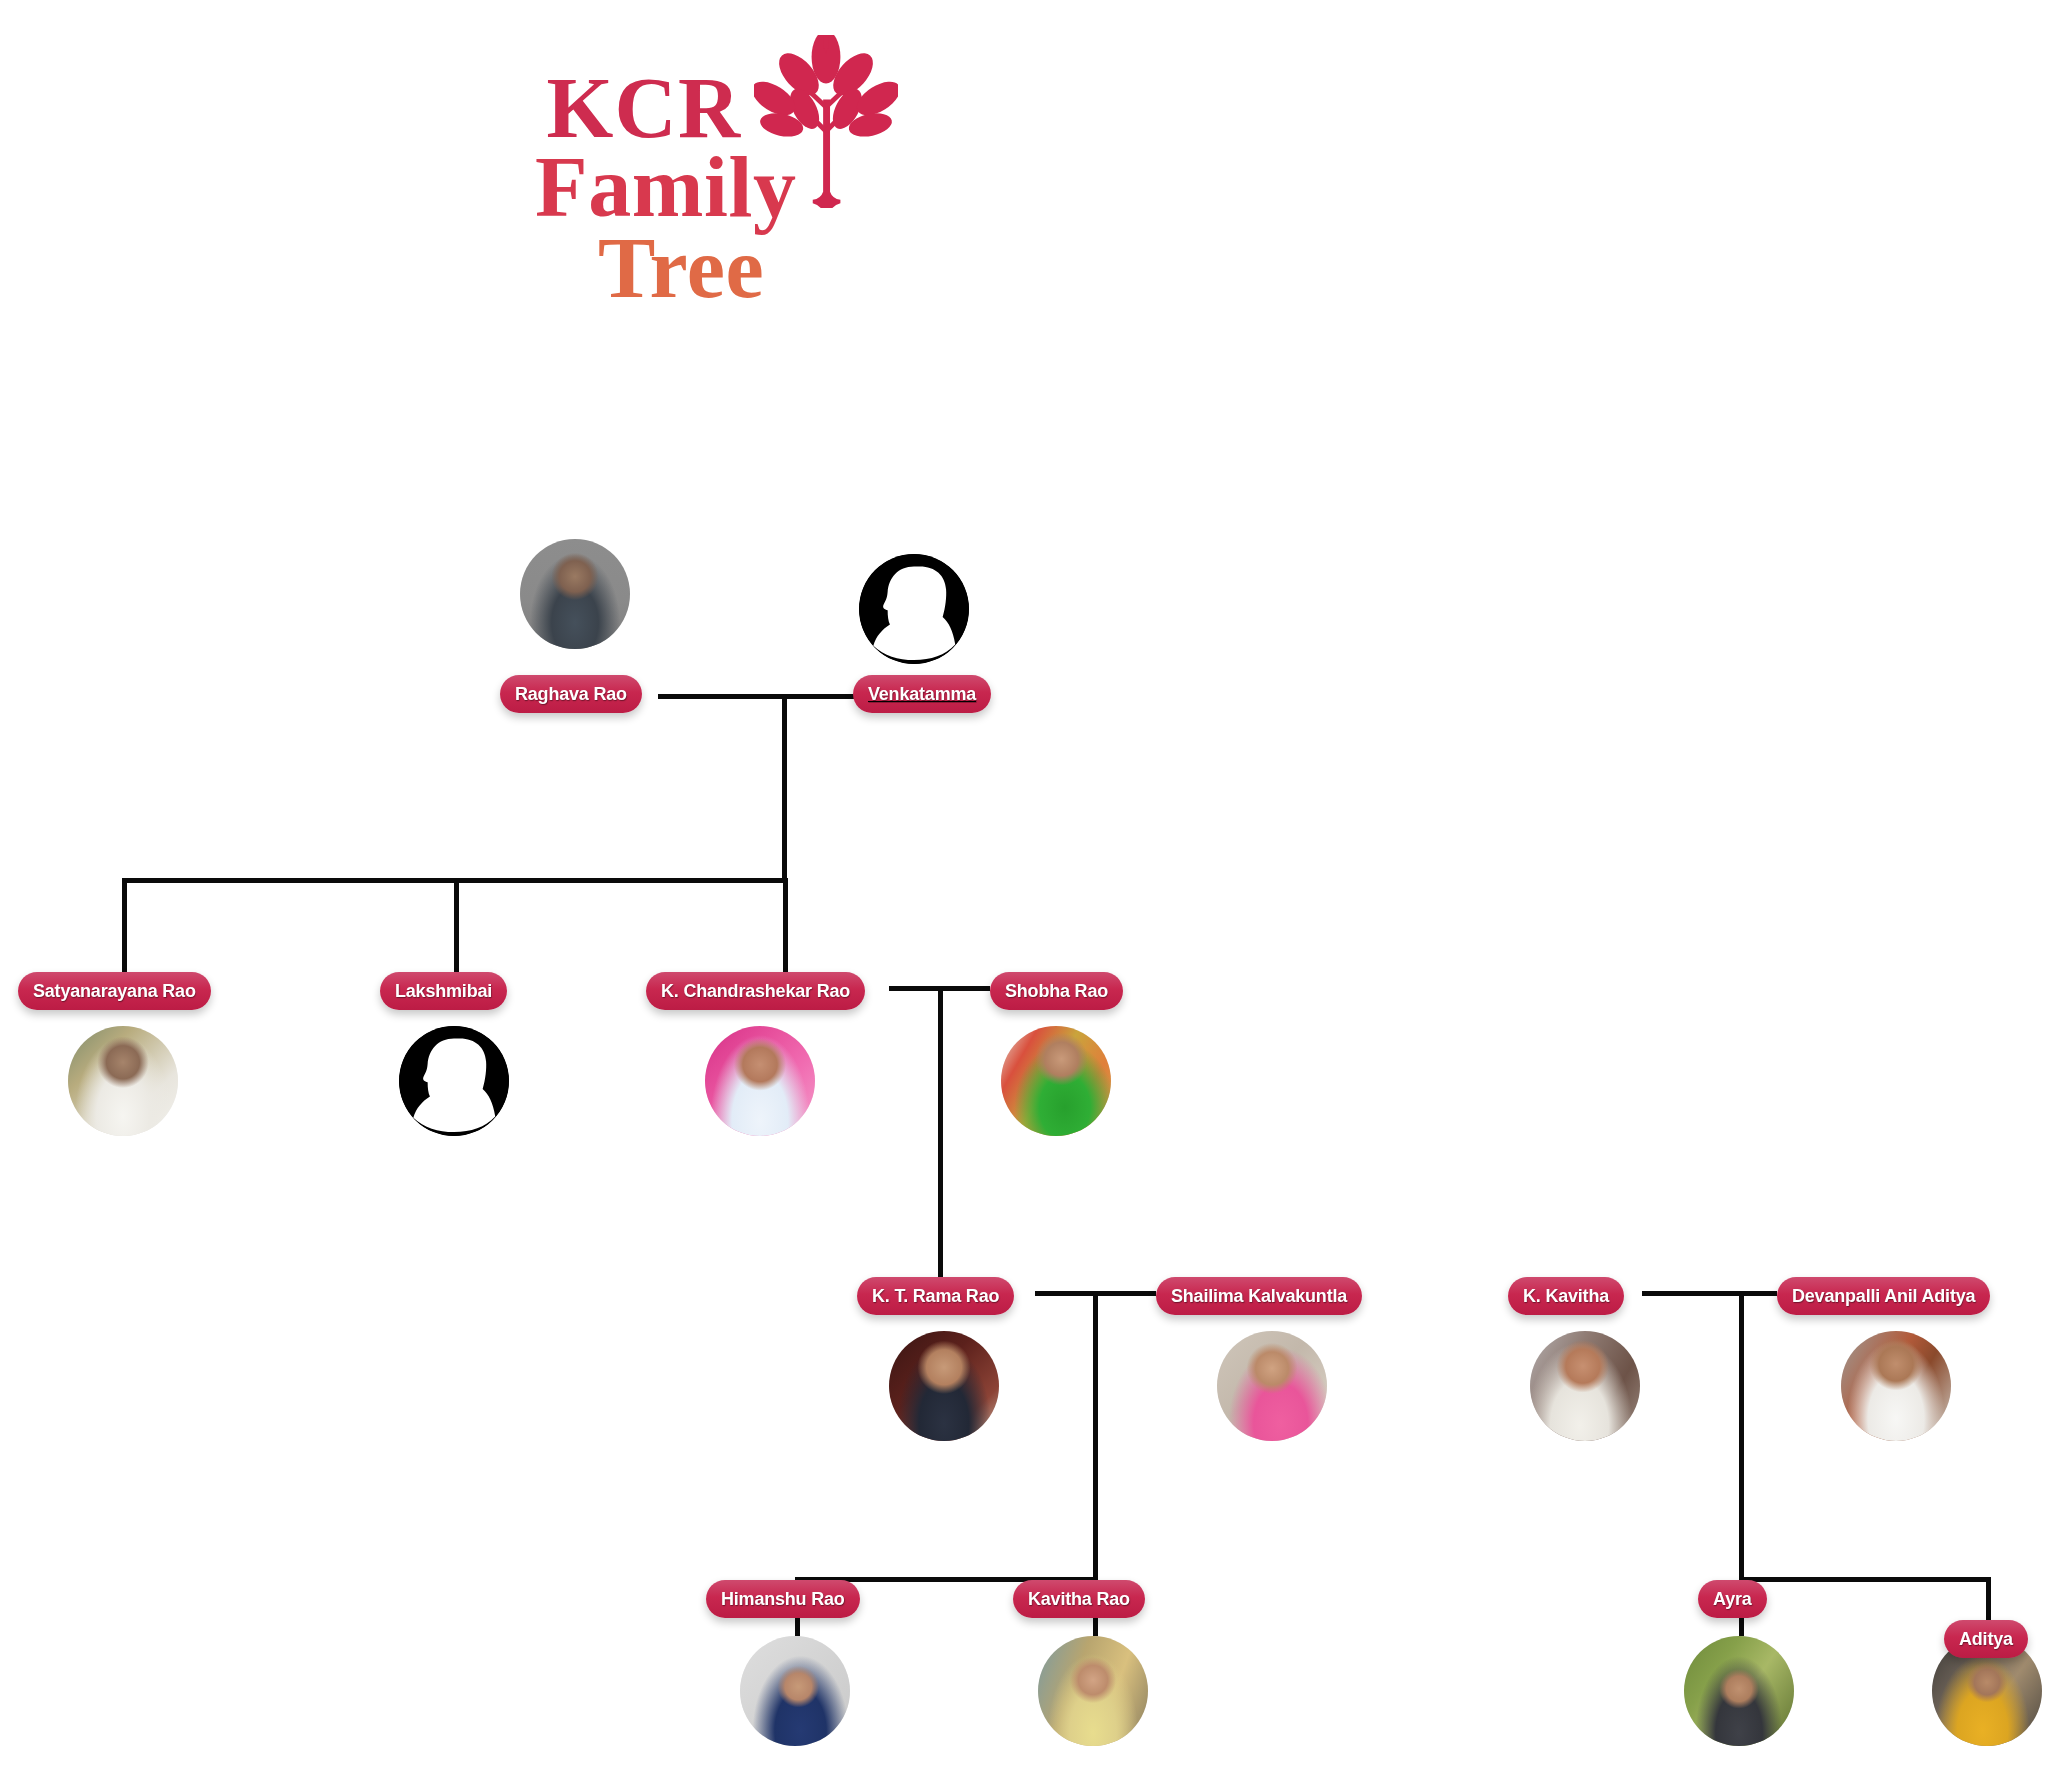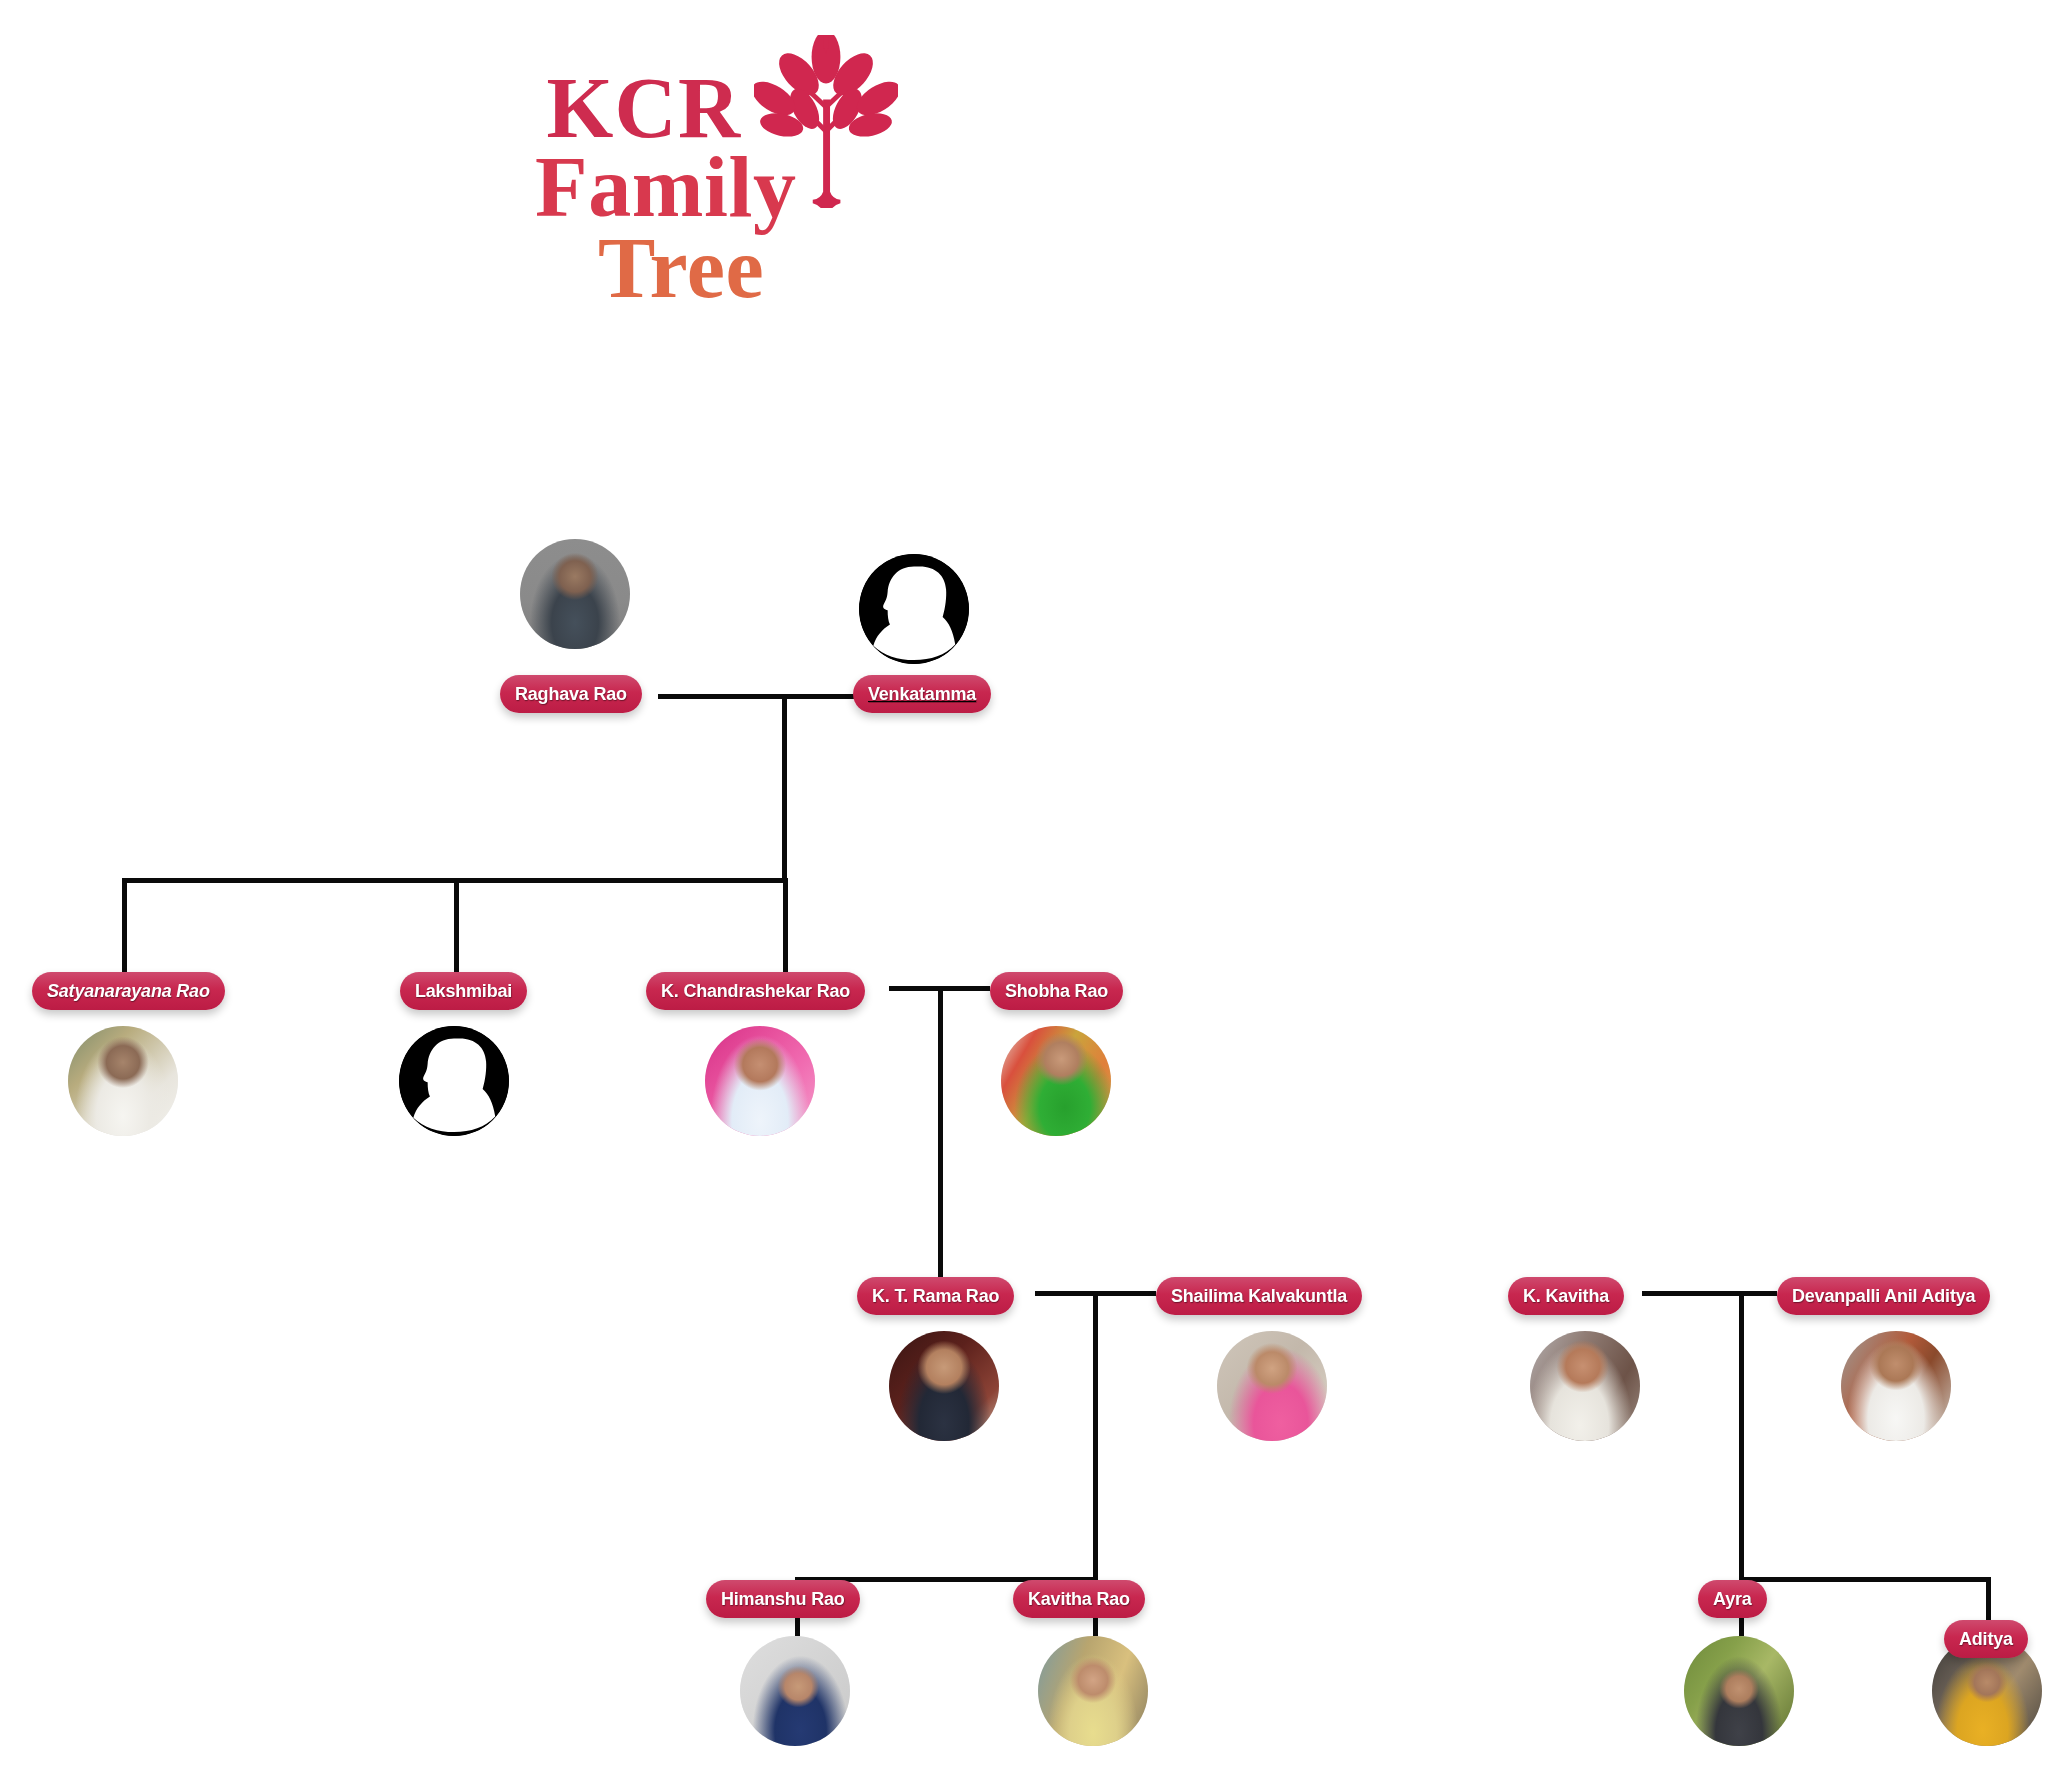--- a/index.html
+++ b/index.html
@@ -143,33 +143,33 @@
                  c-14 9 -24 20 -29 37 c19 18 43 25 71 25 c30 0 54 -8 72 -27 c-4 -24 -11 -38 -22 -48
                  c5 -17 7 -35 6 -48 c-2 -24 -18 -40 -46 -40 z"></path>
       </svg>
     </div>
     <div class="pill" style="left:853px;top:675px;text-decoration:underline;">
       <span>Venkatamma</span>
     </div>
   </div>
 
   <div class="person">
-    <div class="pill" style="left:32px;top:972px;font-style:italic;">
+    <div class="pill" style="left:18px;top:972px;">
       <span>Satyanarayana Rao</span>
     </div>
     <div class="photo" style="left:68px;top:1026px;">
       <div class="inner" style="background:
            radial-gradient(circle at 50% 33%, #a6846b 0%, #8b6a55 18%, rgba(139,106,85,0) 28%),
            radial-gradient(ellipse at 50% 82%, #f6f5f1 0%, #eceae4 34%, rgba(236,234,228,0) 62%),
            linear-gradient(135deg,#7d8a6a 0%,#b8ac7e 30%,#e8e5dd 70%,#f3f2ee 100%);"></div>
     </div>
   </div>
 
   <div class="person">
-    <div class="pill" style="left:400px;top:972px;justify-content:flex-end;">
+    <div class="pill" style="left:380px;top:972px;justify-content:flex-end;">
       <span>Lakshmibai</span>
     </div>
     <div class="photo silhouette" style="left:399px;top:1026px;">
       <svg width="110" height="110" viewBox="0 0 192 192">
         <circle cx="96" cy="96" r="96" fill="#000"></circle>
         <path fill="#fff" d="M96 22 c-28 0 -44 20 -46 44 c-1 13 -4 16 -7 22 c-3 6 2 9 7 10 c0 10 1 19 4 25
                  c-14 9 -24 20 -29 37 c19 18 43 25 71 25 c30 0 54 -8 72 -27 c-4 -24 -11 -38 -22 -48
                  c5 -17 7 -35 6 -48 c-2 -24 -18 -40 -46 -40 z"></path>
       </svg>
     </div>

